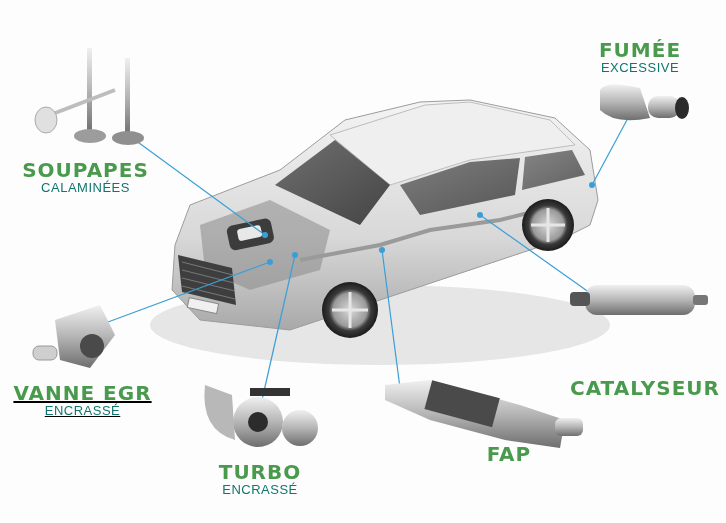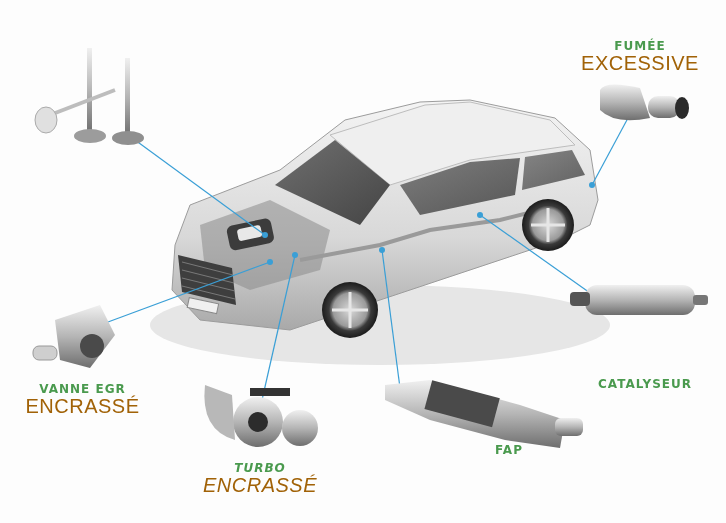--- a/index.html
+++ b/index.html
@@ -1,20 +1,20 @@
 <!DOCTYPE html>
 <html><head>
 <meta charset="utf-8">
 <style>
   html,body{margin:0;padding:0;background:#ffffff;}
   body{width:726px;height:523px;position:relative;overflow:hidden;font-family:"Liberation Sans",sans-serif;}
   .stage{position:absolute;left:0;top:0;width:726px;height:523px;background:#fdfdfd;}
   .label{position:absolute;text-align:center;line-height:1.05;}
-  .label .t{display:block;color:#4a9a4e;font-family:"DejaVu Sans",sans-serif;font-weight:bold;font-size:12px;letter-spacing:1px;}
-  .label .s{display:block;color:#a16207;font-family:"Liberation Sans",sans-serif;font-size:20px;letter-spacing:0.5px;}
+  .label .t{display:block;color:#4a9a4e;font-family:"DejaVu Sans",sans-serif;font-weight:bold;font-size:20px;letter-spacing:1px;}
+  .label .s{display:block;color:#0f766e;font-family:"Liberation Sans",sans-serif;font-size:13px;letter-spacing:0.5px;}
   svg{position:absolute;left:0;top:0;}
 </style>
 </head>
 <body>
 
 <div class="stage">
 
   <svg width="726" height="523" viewBox="0 0 726 523">
     <defs>
       <linearGradient id="body" x1="0" y1="0" x2="0" y2="1">
@@ -128,31 +128,35 @@
       <rect x="250" y="388" width="40" height="8" fill="#333"></rect>
     </g>
 
     <g>
       <path d="M385 385 L430 380 L520 405 L565 420 L560 448 L505 440 L430 420 L385 400 Z" fill="url(#metal)"></path>
       <rect x="428" y="388" width="70" height="30" fill="#4a4a4a" transform="rotate(15 460 400)"></rect>
       <rect x="555" y="418" width="28" height="18" rx="6" fill="url(#metal)"></rect>
     </g>
   </svg>
 
+  <div class="label" style="left:8px;top:160px;width:155px;">
+    <span class="t">SOUPAPES</span>
+    <span class="s">CALAMINÉES</span>
+  </div>
   <div class="label" style="left:565px;top:40px;width:150px;">
     <span class="t">FUMÉE</span>
     <span class="s">EXCESSIVE</span>
   </div>
   <div class="label" style="left:552px;top:342px;width:186px;margin-top:36px;">
     <span class="t">CATALYSEUR</span>
   </div>
-  <div class="label" style="left:0px;top:383px;width:165px;">
+  <div class="label" style="left:0px;top:383px;width:165px;text-decoration:underline;">
     <span class="t">VANNE EGR</span>
     <span class="s">ENCRASSÉ</span>
   </div>
-  <div class="label" style="left:185px;top:462px;width:150px;font-style:italic;">
+  <div class="label" style="left:185px;top:462px;width:150px;">
     <span class="t">TURBO</span>
     <span class="s">ENCRASSÉ</span>
   </div>
   <div class="label" style="left:434px;top:444px;width:150px;">
     <span class="t">FAP</span>
   </div>
 </div>
 
 </body></html>

